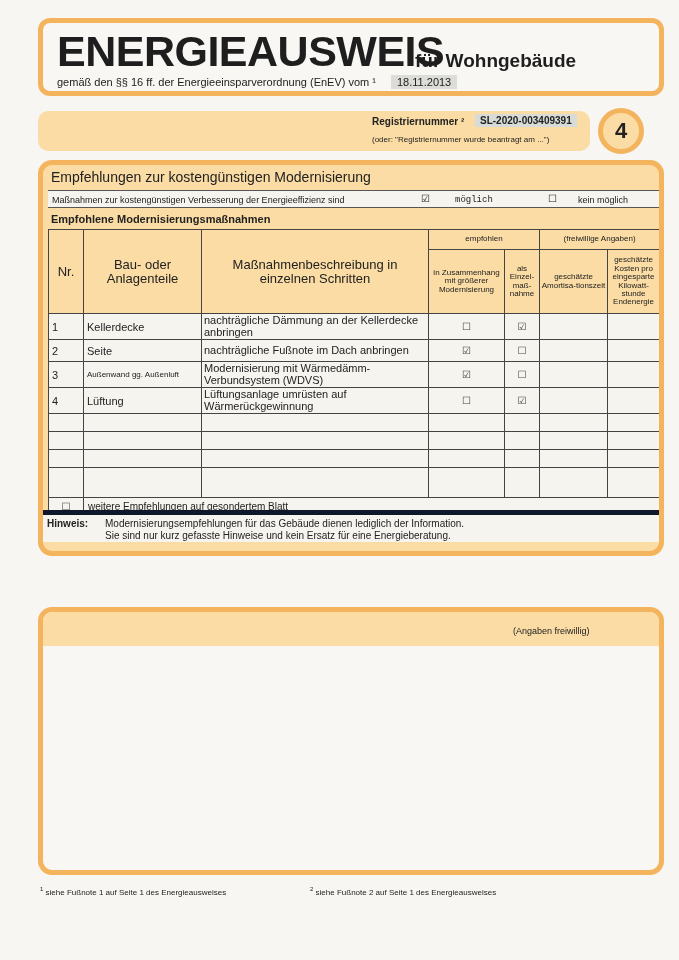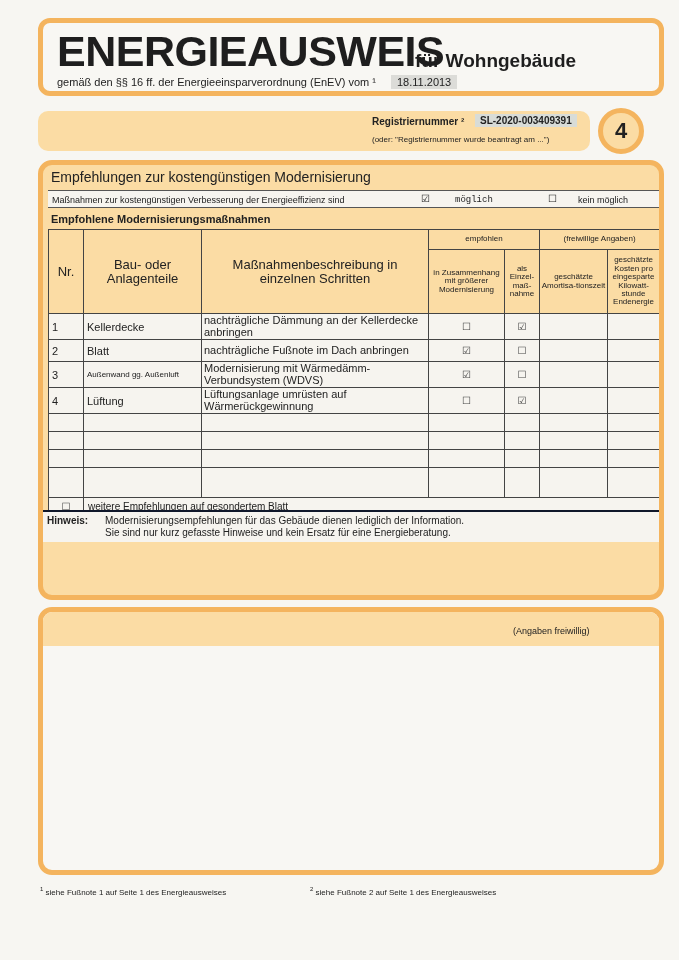--- a/index.html
+++ b/index.html
@@ -16,21 +16,21 @@
 
   
   #sec { left: 38px; top: 111px; width: 552px; height: 40px; background: #fbdca4; border-radius: 10px; }
   #sec-title { left: 16px; top: 11px; font-size: 16px; font-weight: bold; white-space: nowrap; }
   #reg-label { left: 334px; top: 5px; font-size: 10px; font-weight: bold; white-space: nowrap; }
   #reg-value { left: 437px; top: 3px; font-size: 10px; font-weight: bold; background: #d8dcd8; padding: 1px 5px; white-space: nowrap; }
   #reg-note { left: 334px; top: 24px; font-size: 8px; white-space: nowrap; }
   #page-num { left: 598px; top: 108px; width: 46px; height: 46px; border: 5px solid #f4b45e; border-radius: 50%; background: #fbdca4; text-align: center; line-height: 36px; font-size: 22px; font-weight: bold; }
 
   
-  #main { left: 38px; top: 160px; width: 626px; height: 440px; border: 5px solid #f4b45e; border-radius: 14px; background: #fbdca4; overflow: hidden; }
+  #main { left: 38px; top: 160px; width: 626px; height: 396px; border: 5px solid #f4b45e; border-radius: 14px; background: #fbdca4; overflow: hidden; }
   #main-title { left: 8px; top: 4px; font-size: 14px; white-space: nowrap; }
   #row-mass { left: 5px; top: 25px; width: 611px; height: 18px; background: #f6f4ef; border-top: 1px solid #555; border-bottom: 1px solid #555; }
   #mass-text { left: 4px; top: 4px; font-size: 9px; white-space: nowrap; }
   #mass-cb1 { left: 373px; top: 2px; font-size: 10px; }
   #mass-l1 { left: 407px; top: 4px; font-size: 9px; font-family: Liberation Mono, monospace; }
   #mass-cb2 { left: 500px; top: 2px; font-size: 10px; }
   #mass-l2 { left: 530px; top: 4px; font-size: 9px; }
   #emp-title { left: 8px; top: 48px; font-size: 11px; font-weight: bold; white-space: nowrap; }
 
   
@@ -48,21 +48,21 @@
   .c-k { width: 52px; }
   .small { font-size: 8px; }
   .hsmall { font-size: 8px; }
   .cb { font-size: 10px; color: #444; }
   tr.data td { height: 22px; }
   tr.data.tall td { height: 26px; }
   tr.empty td { height: 18px; }
   tr.empty.last td { height: 30px; }
   #weitere td { height: 18px; font-size: 10px; }
 
-  #hinweis { left: 0px; top: 345px; width: 616px; height: 32px; background: #f6f4ef; border-top: 2px solid #0f172a; }
+  #hinweis { left: 0px; top: 345px; width: 616px; height: 32px; background: #f6f4ef; border-top: 5px solid #0f172a; }
   #hinweis-label { left: 4px; top: 3px; font-size: 10px; font-weight: bold; }
   #hinweis-text { left: 62px; top: 3px; font-size: 10px; line-height: 1.15; }
   #genauer { left: 0px; top: 380px; width: 616px; height: 52px; background: #f6f4ef; border-top: 1px solid #555; }
   #genauer-label { left: 8px; top: 4px; font-size: 10px; line-height: 1.05; }
   #genauer-sep { left: 245px; top: 0; width: 1px; height: 52px; background: #555; }
   #genauer-url { left: 254px; top: 6px; font-size: 10px; }
 
   
   #erl { left: 38px; top: 607px; width: 626px; height: 268px; border: 5px solid #f4b45e; border-radius: 14px; background: #f8f7f3; overflow: hidden; }
   #erl-head { left: 0; top: 0; width: 616px; height: 34px; background: #fbdca4; }
@@ -131,21 +131,21 @@
         <td class="c-nr">1</td>
         <td class="c-bau">Kellerdecke</td>
         <td class="c-desc">nachträgliche Dämmung an der Kellerdecke anbringen</td>
         <td class="c-z cb">☐</td>
         <td class="c-e cb">☑</td>
         <td class="c-a"></td>
         <td class="c-k"></td>
       </tr>
       <tr class="data">
         <td class="c-nr">2</td>
-        <td class="c-bau">Blatt</td>
+        <td class="c-bau">Seite</td>
         <td class="c-desc">nachträgliche Fußnote im Dach anbringen</td>
         <td class="c-z cb">☑</td>
         <td class="c-e cb">☐</td>
         <td class="c-a"></td>
         <td class="c-k"></td>
       </tr>
       <tr class="data tall">
         <td class="c-nr">3</td>
         <td class="c-bau small">Außenwand gg. Außenluft</td>
         <td class="c-desc">Modernisierung mit Wärmedämm-Verbundsystem (WDVS)</td>

